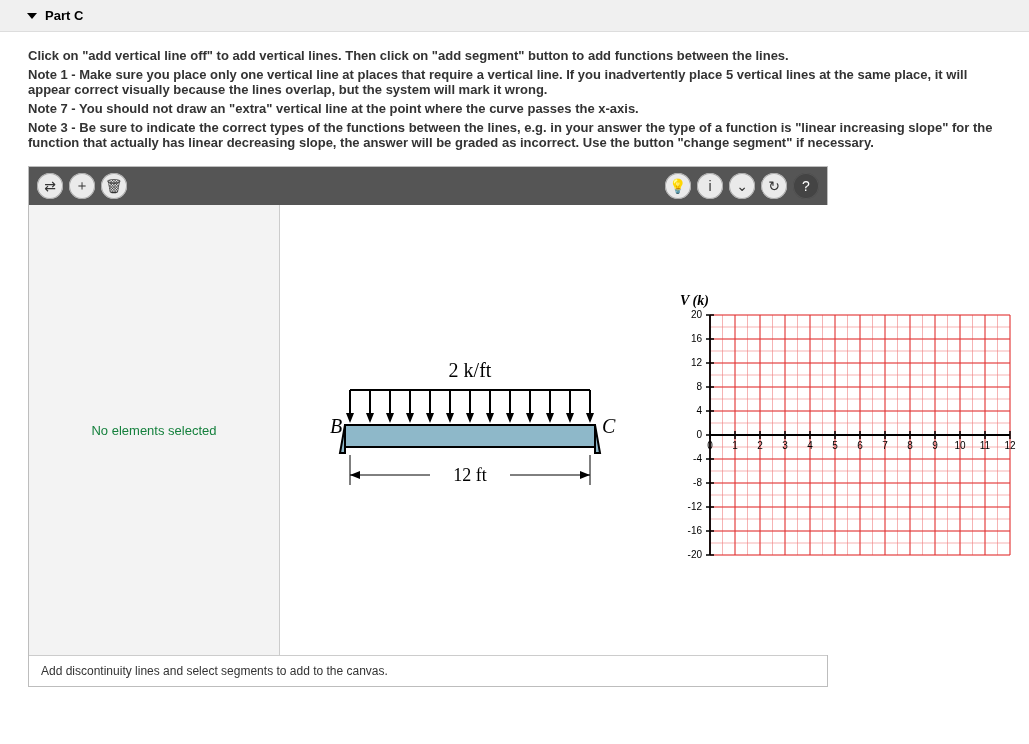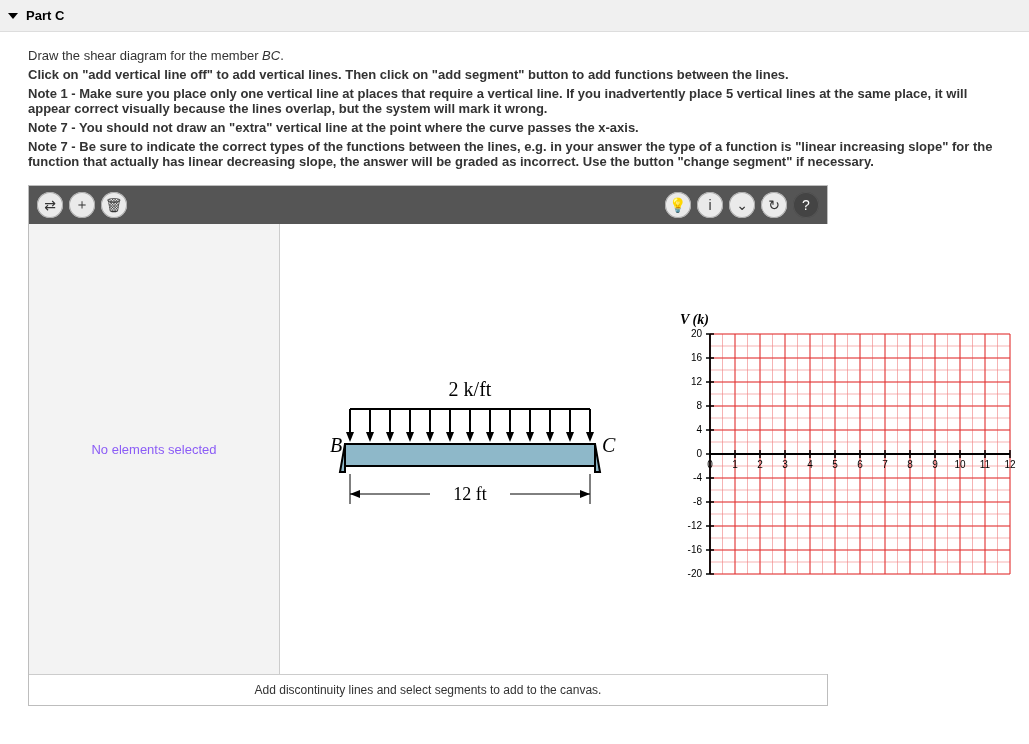--- a/index.html
+++ b/index.html
@@ -4,21 +4,21 @@
 <style>
   body {
     margin: 0;
     font-family: Arial, Helvetica, sans-serif;
     font-size: 13px;
     color: #333;
     background: #fff;
   }
   .header-bar {
     background: #f0f0f0;
-    padding: 8px 8px;
+    padding: 8px 27px;
     border-bottom: 1px solid #ddd;
     display: flex;
     align-items: center;
     gap: 8px;
   }
   .caret-down {
     width: 0; height: 0;
     border-left: 5px solid transparent;
     border-right: 5px solid transparent;
     border-top: 6px solid #000;
@@ -57,58 +57,54 @@
     display: flex;
     min-height: 450px;
   }
   .side-panel {
     flex: 0 0 250px;
     background: #f3f3f3;
     border-right: 1px solid #ccc;
     display: flex;
     align-items: center;
     justify-content: center;
-    color: #8b5cf6;
+    color: #15803d;
     font-size: 13px;
   }
   .canvas-panel {
     flex: 1;
     background: #fff;
     display: flex;
     flex-direction: row;
     align-items: center;
     padding: 10px 10px 10px 10px;
   }
   .footer-hint {
     padding: 8px 12px;
     font-size: 12px;
     color: #333;
     border-top: 1px solid #ccc;
     background: #fff;
-    text-align: center;
   }
   svg { display: block; }
 </style>
 </head>
 <body>
 
 <div class="header-bar">
   <div class="caret-down"></div>
   <span class="title">Part C</span>
 </div>
 
 <div class="content">
-  <p class="prompt-line">
-    <span>Draw the shear diagram for the member </span><span class="ital">BC</span><span>.</span>
-  </p>
   <div class="instructions">
     <p class="prompt-line"><b>Click on "add vertical line off" to add vertical lines. Then click on "add segment" button to add functions between the lines.</b></p>
     <p class="prompt-line"><b>Note 1 - Make sure you place only one vertical line at places that require a vertical line. If you inadvertently place 5 vertical lines at the same place, it will appear correct visually because the lines overlap, but the system will mark it wrong.</b></p>
     <p class="prompt-line"><b>Note 7 - You should not draw an "extra" vertical line at the point where the curve passes the x-axis.</b></p>
-    <p class="prompt-line"><b>Note 7 - Be sure to indicate the correct types of the functions between the lines, e.g. in your answer the type of a function is "linear increasing slope" for the function that actually has linear decreasing slope, the answer will be graded as incorrect. Use the button "change segment" if necessary.</b></p>
+    <p class="prompt-line"><b>Note 3 - Be sure to indicate the correct types of the functions between the lines, e.g. in your answer the type of a function is "linear increasing slope" for the function that actually has linear decreasing slope, the answer will be graded as incorrect. Use the button "change segment" if necessary.</b></p>
   </div>
 
   <div class="editor">
     <div class="toolbar">
       <div class="tool-group" id="tool-left">
           <div class="tool-btn">⇄</div>
           <div class="tool-btn">＋</div>
           <div class="tool-btn">🗑</div>
         </div>
       <div class="tool-group" id="tool-right">

